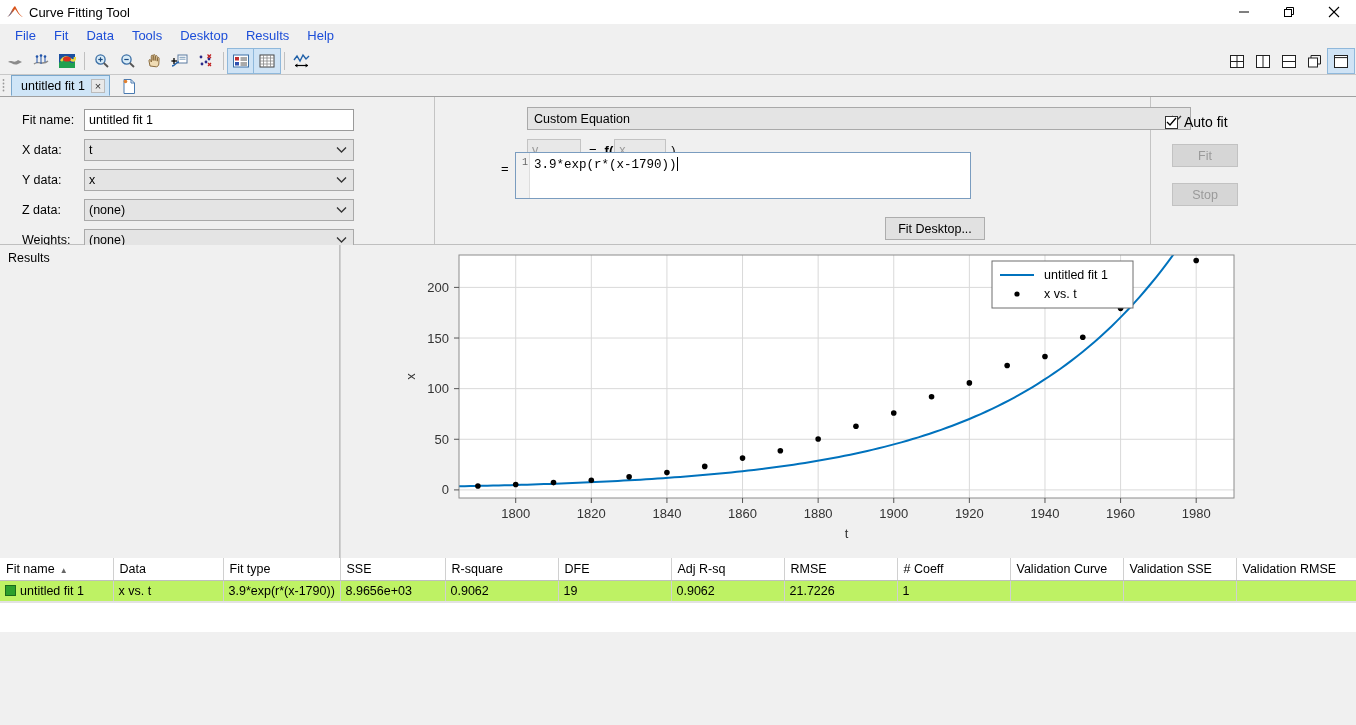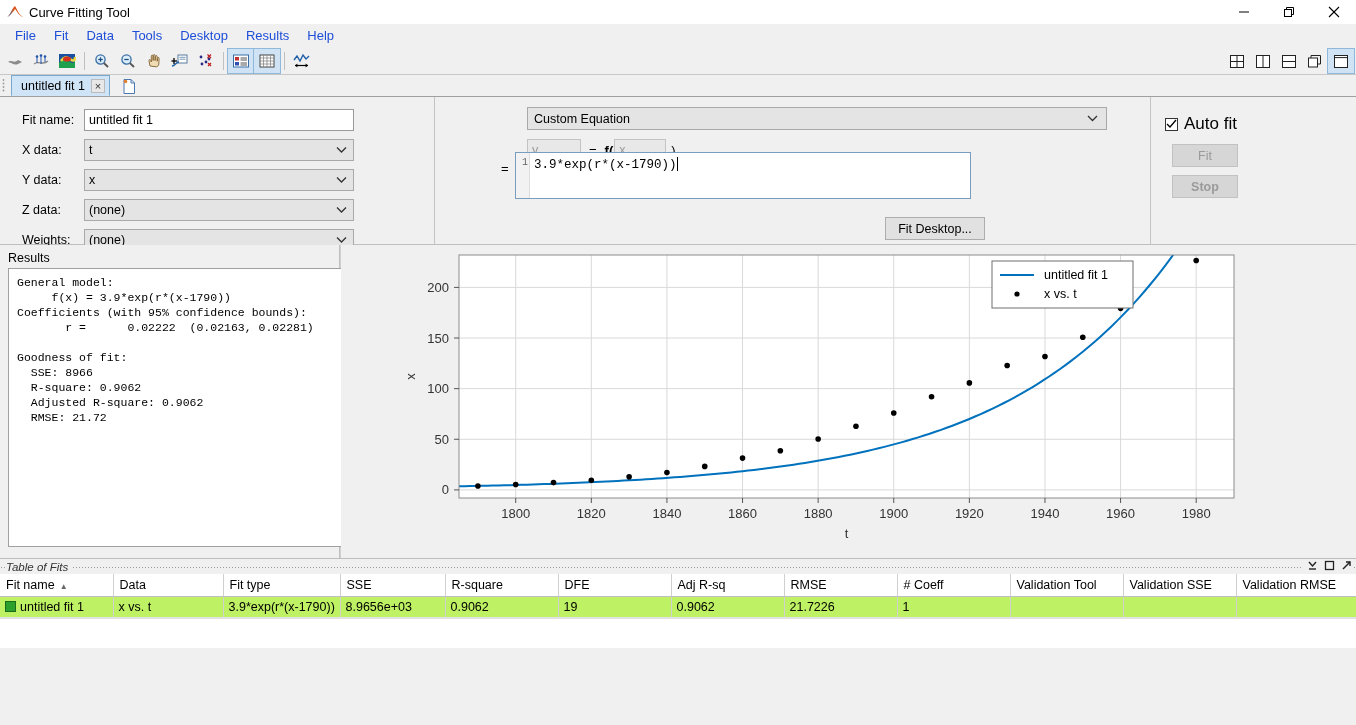--- a/index.html
+++ b/index.html
@@ -69,21 +69,21 @@
   }
   .combo {
     width:270px; height:22px; background:#e4e4e4; border:1px solid #a9a9a9;
     display:flex; align-items:center; padding:0 4px; font-size:12.5px; position:relative;
   }
   .combo .chev { position:absolute; right:6px; top:50%; transform:translateY(-50%); }
   .vdiv { width:1px; background:#c4c4c4; }
 
   .cfg-mid { flex:1; padding: 12px 0 0 0; position:relative; }
   .eq-combo {
-    position:absolute; left:92px; top:10px; width:580px; height:23px;
+    position:absolute; left:92px; top:10px; width:664px; height:23px;
     background:#e4e4e4; border:1px solid #a9a9a9; display:flex; align-items:center;
     padding:0 6px; font-size:12.5px;
   }
   .eq-row { position:absolute; left:92px; top:42px; display:flex; align-items:center; gap:0; }
   .eq-box-y {
     width:54px; height:22px; background:#e8e8e8; border:1px solid #c3c3c3;
     color:#9a9a9a; font-size:12.5px; padding:0 4px; display:flex; align-items:center;
   }
   .eq-eq { margin:0 8px; font-size:13px; }
   .eq-fx { font-size:13px; font-weight:bold; }
@@ -440,44 +440,34 @@
 
     <div class="vdiv"></div>
 
     <div class="cfg-right">
       <div class="autofit">
         <span class="chk">
           <svg width="11" height="10" viewBox="0 0 11 10">
               <polyline points="1,5 4,8 10,1" fill="none" stroke="#000" stroke-width="1.3"></polyline>
             </svg>
         </span>
-        <span style="font-size:17px;">Auto fit</span>
+        <span style="font-size:14px;">Auto fit</span>
       </div>
       <div class="btn-dis" style="top:47px;">
         <span>Fit</span>
       </div>
-      <div class="btn-dis" style="top:78px;font-weight:bold;">
+      <div class="btn-dis" style="top:86px;">
         <span>Stop</span>
       </div>
     </div>
   </div>
 
   <div class="mainarea">
     <div class="results-pane">
       <div class="results-title">Results</div>
-      <div class="results-box">General model:
-     f(x) = 3.9*exp(r*(x-1790))
-Coefficients (with 95% confidence bounds):
-       r =      0.02222  (0.02163, 0.02281)
-
-Goodness of fit:
-  SSE: 8966
-  R-square: 0.9062
-  Adjusted R-square: 0.9062
-  RMSE: 21.72</div>
     </div>
     <div class="split-v"></div>
     <div class="plot-pane">
       <svg id="plot" width="965" height="313" viewBox="0 0 965 313">
           <rect x="118" y="10" width="775" height="243" fill="#ffffff"></rect>
           <line x1="174.7073170731707" y1="10" x2="174.7073170731707" y2="253" stroke="#d9d9d9" stroke-width="1"></line>
           <line x1="250.3170731707317" y1="10" x2="250.3170731707317" y2="253" stroke="#d9d9d9" stroke-width="1"></line>
           <line x1="325.9268292682927" y1="10" x2="325.9268292682927" y2="253" stroke="#d9d9d9" stroke-width="1"></line>
           <line x1="401.5365853658536" y1="10" x2="401.5365853658536" y2="253" stroke="#d9d9d9" stroke-width="1"></line>
           <line x1="477.1463414634147" y1="10" x2="477.1463414634147" y2="253" stroke="#d9d9d9" stroke-width="1"></line>
@@ -553,37 +543,20 @@
           <text x="74" y="131.5" text-anchor="middle" font-family="&quot;Liberation Sans&quot;, sans-serif" font-size="13" fill="#333" transform="rotate(-90 74 131.5)">x</text>
           <rect x="651" y="16" width="141" height="47" fill="#ffffff" stroke="#6e6e6e" stroke-width="1"></rect>
           <line x1="659" y1="30" x2="693" y2="30" stroke="#0072bd" stroke-width="2"></line>
           <text x="703" y="34" font-family="&quot;Liberation Sans&quot;, sans-serif" font-size="12.5" fill="#000">untitled fit 1</text>
           <circle cx="676" cy="49" r="2.6" fill="#000000"></circle>
           <text x="703" y="53" font-family="&quot;Liberation Sans&quot;, sans-serif" font-size="12.5" fill="#000">x vs. t</text>
         </svg>
     </div>
   </div>
 
-  <div class="tof-header">
-    <span class="tof-title">Table of Fits</span>
-    <span class="dotfill"></span>
-    <span class="tof-ctrls">
-      <svg width="11" height="11" viewBox="0 0 11 11">
-          <polyline points="2,2 5.5,6 9,2" fill="none" stroke="#222" stroke-width="1.4"></polyline>
-          <line x1="2" y1="9" x2="9" y2="9" stroke="#222" stroke-width="1.4"></line>
-        </svg>
-      <svg width="11" height="11" viewBox="0 0 11 11">
-          <rect x="1.5" y="1.5" width="8" height="8" fill="none" stroke="#222" stroke-width="1.3"></rect>
-        </svg>
-      <svg width="11" height="11" viewBox="0 0 11 11">
-          <line x1="2" y1="9" x2="9" y2="2" stroke="#222" stroke-width="1.4"></line>
-          <polyline points="5,2 9,2 9,6" fill="none" stroke="#222" stroke-width="1.4"></polyline>
-        </svg>
-    </span>
-  </div>
 
   <table class="fits">
     <colgroup>
       <col style="width:113px">
         <col style="width:110px">
         <col style="width:117px">
         <col style="width:105px">
       <col style="width:113px">
         <col style="width:113px">
         <col style="width:113px">
@@ -597,21 +570,21 @@
       <tr>
         <th><span>Fit name</span><span class="sortarrow">▲</span></th>
         <th>Data</th>
         <th>Fit type</th>
         <th>SSE</th>
         <th>R-square</th>
         <th>DFE</th>
         <th>Adj R-sq</th>
         <th>RMSE</th>
         <th># Coeff</th>
-        <th>Validation Tool</th>
+        <th>Validation Curve</th>
         <th>Validation SSE</th>
         <th>Validation RMSE</th>
       </tr>
     </thead>
     <tbody>
       <tr>
         <td><span class="swatch"></span><span>untitled fit 1</span></td>
         <td>x vs. t</td>
         <td>3.9*exp(r*(x-1790))</td>
         <td>8.9656e+03</td>

